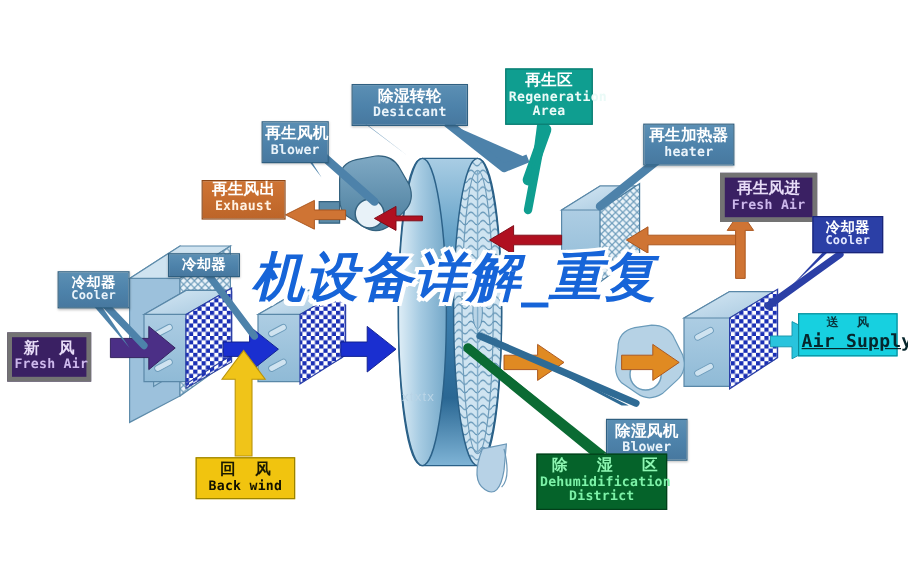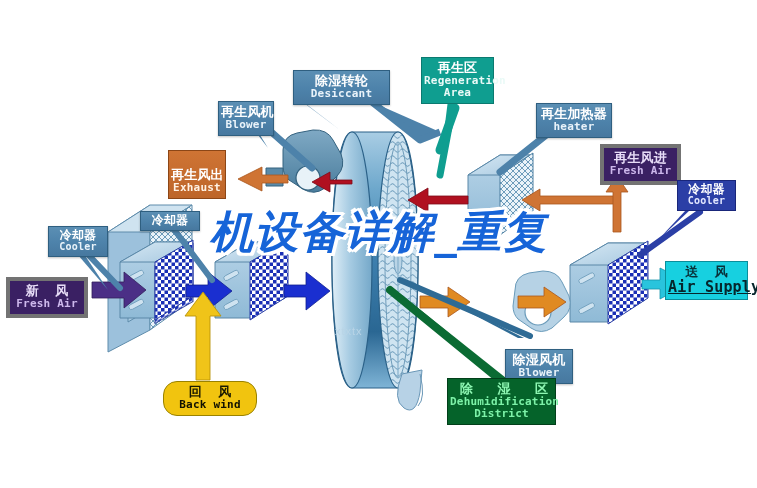--- a/index.html
+++ b/index.html
@@ -118,50 +118,50 @@
   #lbl-heater .en{font-size:11px;}
 
   #lbl-regen-in{left:600px;top:144px;width:81px;padding:3px 2px 4px;}
   #lbl-regen-in .cn{font-size:13px;}
   #lbl-regen-in .en{font-size:11px;}
 
   #lbl-cooler-right{left:677px;top:180px;width:59px;padding:2px 2px 3px;}
   #lbl-cooler-right .cn{font-size:12px;}
   #lbl-cooler-right .en{font-size:10px;}
 
-  #lbl-exhaust{left:168px;top:150px;width:58px;padding:17px 2px 4px;}
+  #lbl-exhaust{left:168px;top:150px;width:70px;padding:1px 2px 4px;}
   #lbl-exhaust .cn{font-size:13px;}
   #lbl-exhaust .en{font-size:11px;}
 
   #lbl-cooler-left{left:48px;top:213px;width:60px;padding:2px 2px 3px;}
   #lbl-cooler-left .cn{font-size:12px;}
   #lbl-cooler-left .en{font-size:10px;}
 
   #lbl-cooler-mid{left:140px;top:198px;width:60px;padding:2px 2px 3px;}
   #lbl-cooler-mid .cn{font-size:12px;}
   #lbl-cooler-mid .en{font-size:10px;}
 
-  #lbl-fresh-air{left:6px;top:277px;width:82px;padding:3px 2px 4px;}
+  #lbl-fresh-air{left:6px;top:277px;width:70px;padding:3px 2px 4px;}
   #lbl-fresh-air .cn{font-size:13px;letter-spacing:6px;text-indent:6px;}
   #lbl-fresh-air .en{font-size:11px;}
 
-  #lbl-back-wind{left:163px;top:381px;width:94px;padding:3px 2px 4px;border-radius:14px;}
+  #lbl-back-wind{left:163px;top:381px;width:83px;padding:3px 2px 4px;}
   #lbl-back-wind .cn{font-size:13px;letter-spacing:6px;text-indent:6px;}
   #lbl-back-wind .en{font-size:11px;}
 
   #lbl-dehum-blower{left:505px;top:336px;width:68px;padding:3px 2px 4px;}
   #lbl-dehum-blower .cn{font-size:13px;}
   #lbl-dehum-blower .en{font-size:11px;}
 
   #lbl-dehum-district{left:447px;top:378px;width:109px;padding:3px 2px 4px;}
   #lbl-dehum-district .cn{font-size:13px;letter-spacing:10px;text-indent:10px;}
   #lbl-dehum-district .en{font-size:11px;white-space:normal;}
 
   #lbl-air-supply{left:665px;top:261px;width:83px;padding:3px 2px 4px;}
-  #lbl-air-supply .cn{font-size:13px;letter-spacing:6px;text-indent:6px;}
+  #lbl-air-supply .cn{font-size:10px;letter-spacing:6px;text-indent:6px;}
   #lbl-air-supply .en{font-size:15px;text-decoration:underline;}
 
   
   #title{
     position:absolute;left:0;top:208px;width:757px;
     text-align:center;z-index:60;pointer-events:none;
   }
   #title .line{
     display:block;
     font-family:"DejaVu Sans","Liberation Sans",sans-serif;

